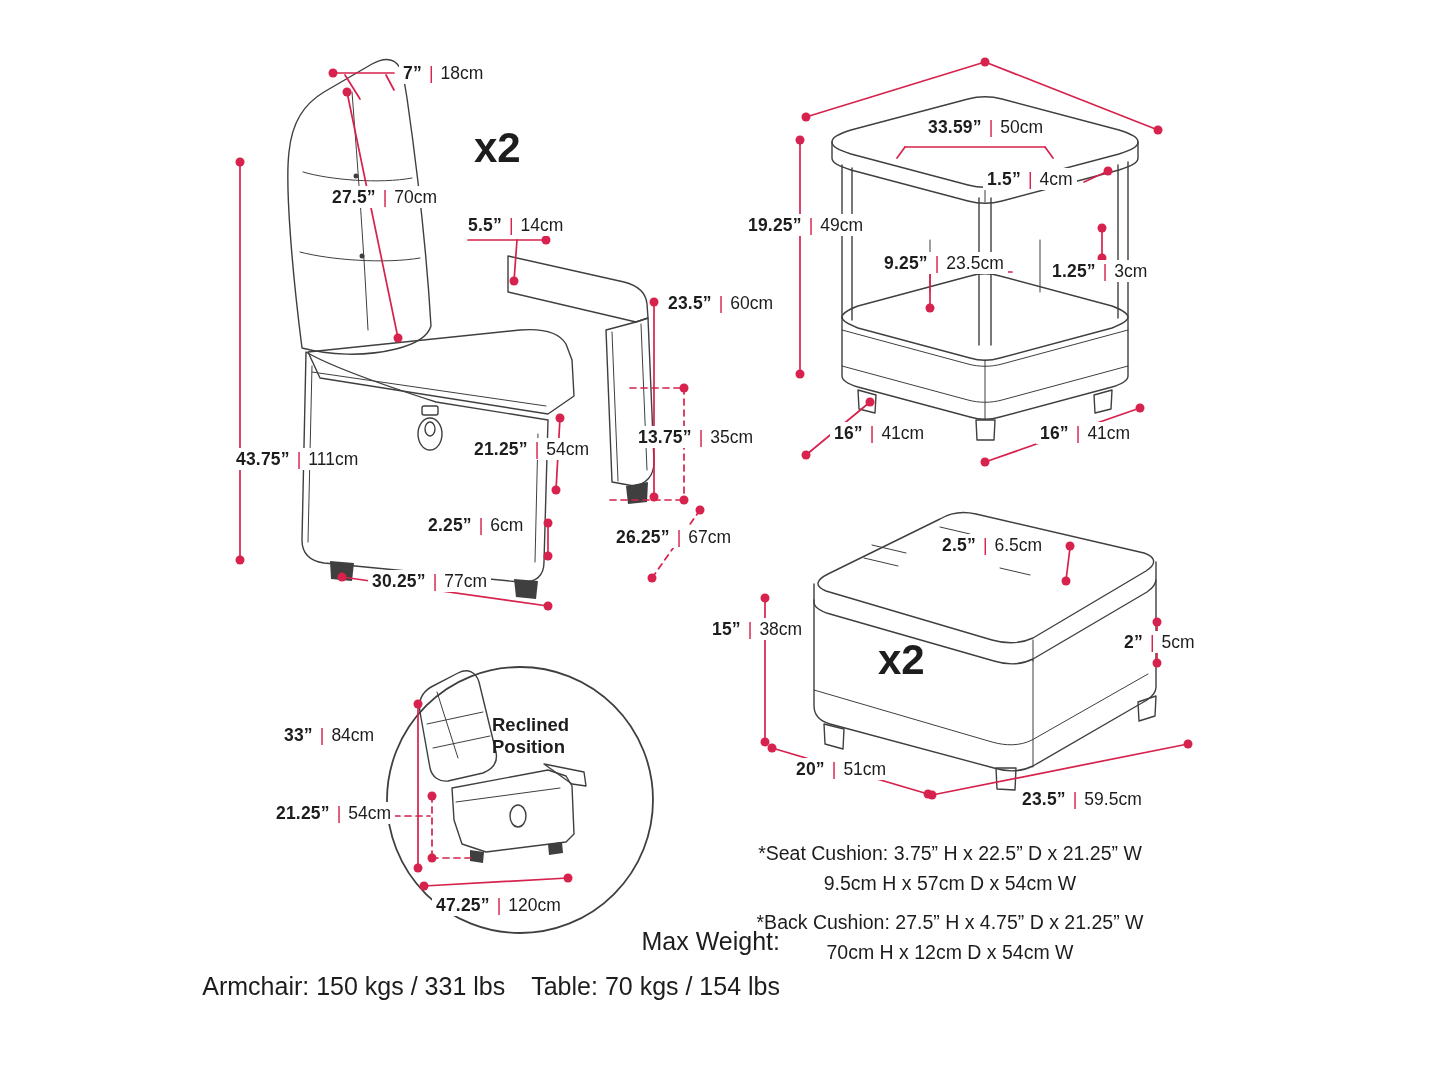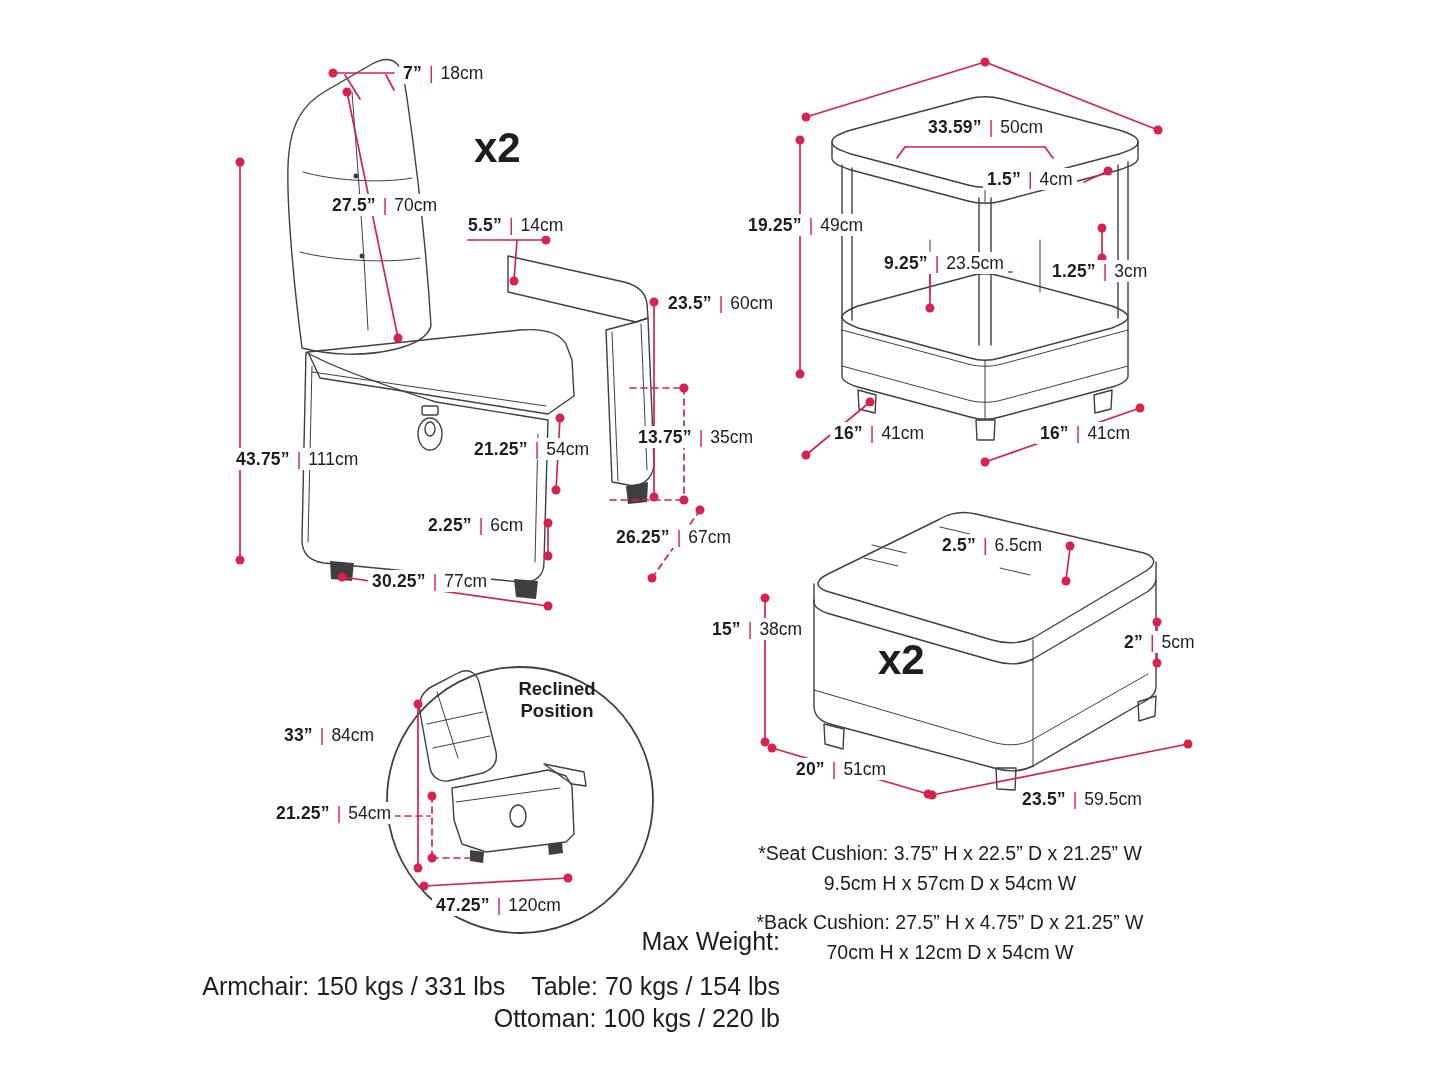--- a/index.html
+++ b/index.html
@@ -6,21 +6,21 @@
   html,body{margin:0;padding:0;background:#fff;}
   .canvas{position:relative;width:1445px;height:1084px;background:#fff;
           font-family:"Liberation Sans",sans-serif;color:var(--ink);overflow:hidden;}
   .canvas > svg{position:absolute;left:0;top:0;}
   .label{position:absolute;display:flex;align-items:baseline;gap:7px;
          font-size:17.5px;line-height:20px;background:#fff;padding:1px 4px;white-space:nowrap;}
   .label .in{font-weight:700;letter-spacing:.2px;}
   .label .sep{color:var(--accent);font-weight:400;}
   .label .cm{font-weight:400;}
   .mult{position:absolute;font-size:42px;font-weight:700;line-height:44px;margin-left:36px;}
-  .reclined-title{position:absolute;width:130px;text-align:center;font-size:18.5px;font-weight:700;line-height:22px;}
+  .reclined-title{position:absolute;width:130px;text-align:left;font-size:18.5px;font-weight:700;line-height:22px;margin-top:36px;}
   .notes{position:absolute;left:700px;top:838px;width:500px;text-align:center;font-size:19.5px;}
   .note-block{margin-bottom:9px;}
   .note-line{line-height:30px;white-space:nowrap;}
   .weights{position:absolute;left:260px;top:926px;width:520px;text-align:right;font-size:25px;}
   .weights .title{line-height:30px;margin-bottom:15px;}
   .weights .row{display:flex;justify-content:flex-end;gap:26px;line-height:30px;white-space:nowrap;}
   .weights .line{line-height:30px;margin-top:2px;white-space:nowrap;}
   .art{fill:none;stroke:var(--art);stroke-width:1.4;stroke-linejoin:round;stroke-linecap:round;}
   .artthin{fill:none;stroke:var(--art);stroke-width:1;stroke-linejoin:round;stroke-linecap:round;}
   .artdark{fill:var(--art);stroke:none;}
@@ -199,21 +199,21 @@
         <circle class="dot" cx="568" cy="878" r="4.5"></circle>
     </g>
   </svg>
 
   <div class="label" style="left:399px;top:62px">
     <span class="in">7”</span>
       <span class="sep">|</span>
       <span class="cm">18cm</span>
   </div>
   <div class="mult" style="left:438px;top:126px">x2</div>
-  <div class="label" style="left:328px;top:194px">
+  <div class="label" style="left:328px;top:186px">
     <span class="in">27.5”</span>
       <span class="sep">|</span>
       <span class="cm">70cm</span>
   </div>
   <div class="label" style="left:464px;top:214px">
     <span class="in">5.5”</span>
       <span class="sep">|</span>
       <span class="cm">14cm</span>
   </div>
   <div class="label" style="left:664px;top:292px">
@@ -345,16 +345,15 @@
       <div class="note-line">70cm H x 12cm D x 54cm W</div>
     </div>
   </div>
 
   <div class="weights">
     <div class="title">Max Weight:</div>
     <div class="row">
       <span>Armchair: 150 kgs / 331 lbs</span>
       <span>Table: 70 kgs / 154 lbs</span>
     </div>
-    <div class="line">Ottoman: 100 kgs / 220 lb</div>
   </div>
 
 </div>
 
 </body></html>

